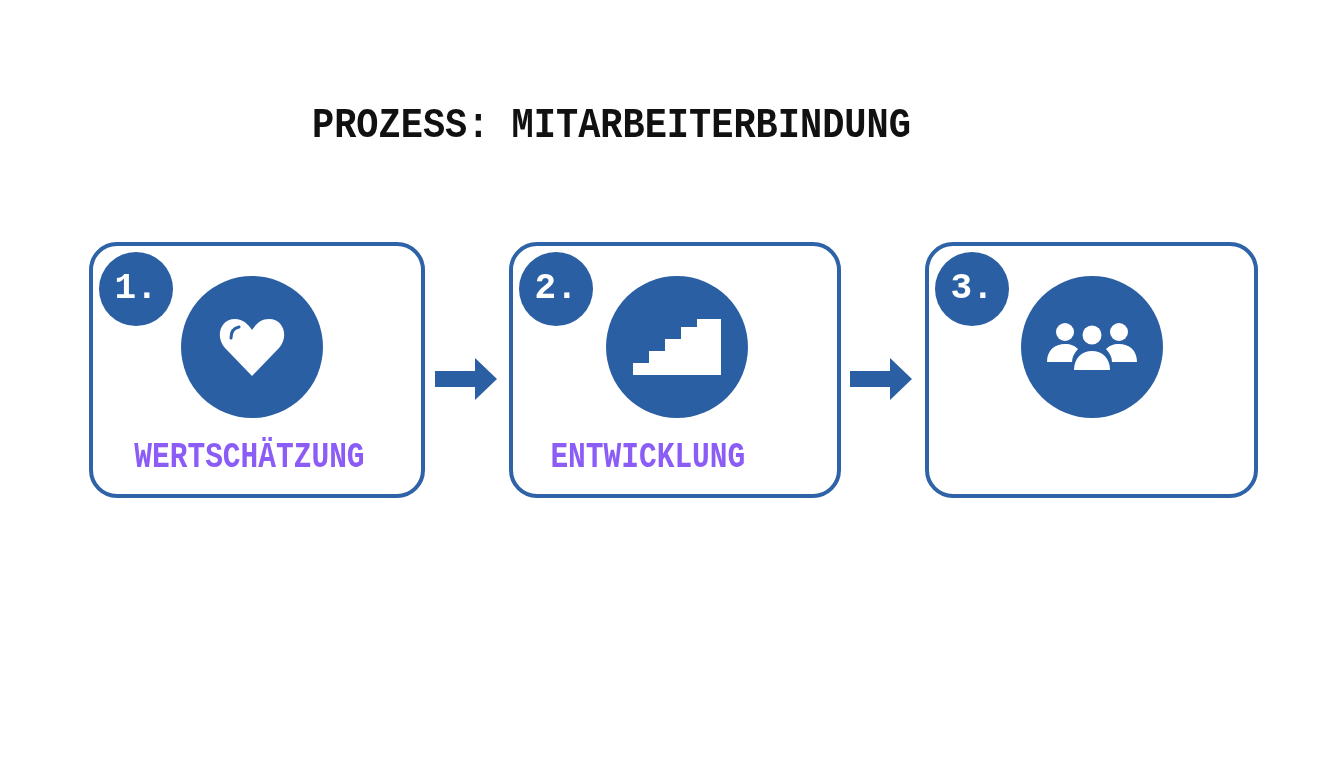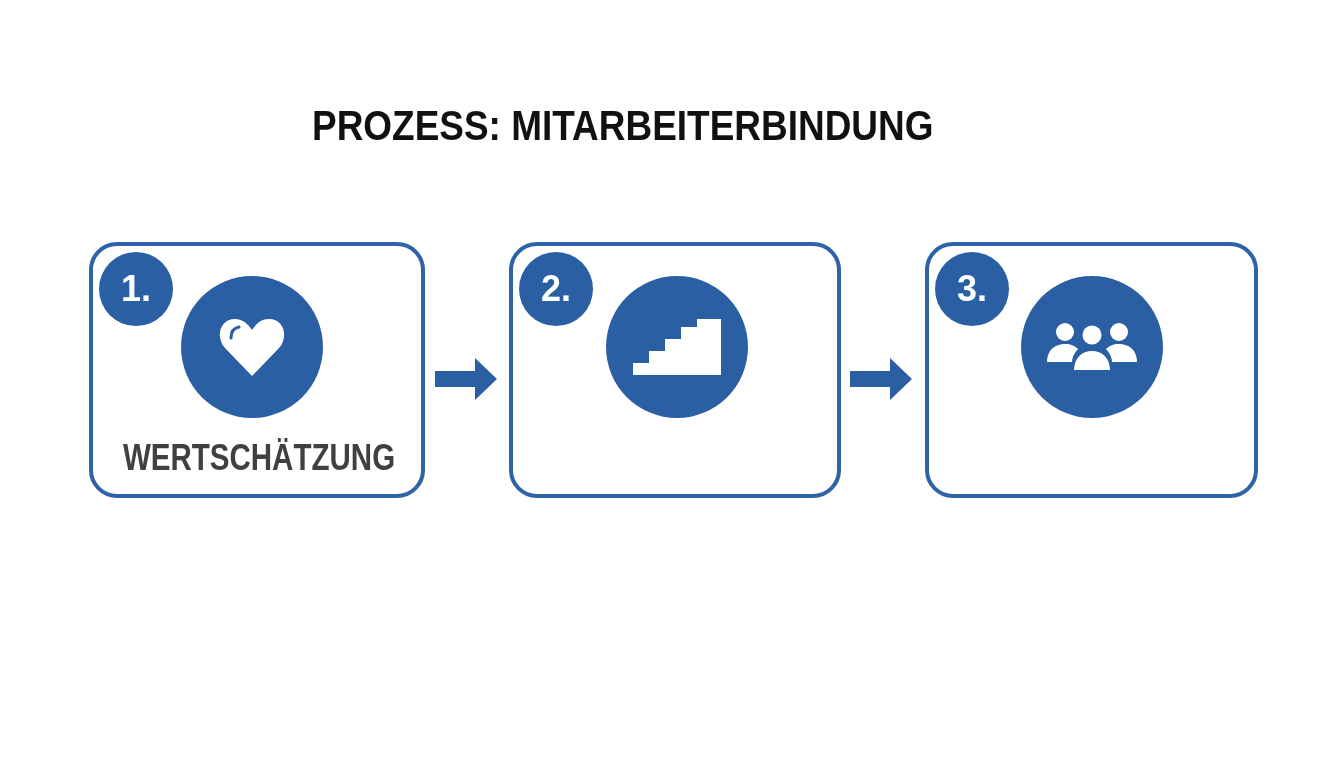--- a/index.html
+++ b/index.html
@@ -8,20 +8,21 @@
       width: 1344px;
       height: 768px;
       background: #ffffff;
       overflow: hidden;
       font-family: "Liberation Sans", "DejaVu Sans", sans-serif;
     }
     .canvas {
       position: relative;
       width: 1344px;
       height: 768px;
+      font-family: Liberation Mono, monospace;
     }
     .title {
       position: absolute;
       left: 312px;
       top: 98px;
       width: 700px;
       font-size: 42px;
       font-weight: 700;
       letter-spacing: 0px;
       color: #111111;
@@ -69,27 +70,27 @@
       display: flex;
       align-items: center;
       justify-content: center;
     }
     .step-1 .icon-circle { left: 88px; }
     .step-2 .icon-circle { left: 93px; }
     .step-3 .icon-circle { left: 92px; }
 
     .label {
       position: absolute;
-      left: 0;
+      left: 16px;
       right: 0;
       top: 190px;
-      text-align: right;
+      text-align: left;
       font-size: 36px;
       font-weight: 700;
-      color: #404040;
+      color: #8b5cf6;
       line-height: 44px;
       white-space: nowrap;
     }
     .label span {
       display: inline-block;
       transform: scaleX(0.82);
     }
     .arrow {
       position: absolute;
       top: 358px;
@@ -127,20 +128,23 @@
 
   <div class="step step-2">
     <div class="badge">
       <span>2.</span>
     </div>
     <div class="icon-circle">
       <svg width="88" height="56" viewBox="0 0 88 56">
         <path d="M0 56 V44 H16 V32 H32 V20 H48 V8 H64 V0 H88 V56 Z" fill="#ffffff"></path>
       </svg>
     </div>
+    <div class="label">
+      <span>ENTWICKLUNG</span>
+    </div>
   </div>
 
   <svg class="arrow arrow-2" viewBox="0 0 64 42">
     <path d="M0 13 H40 V0 L62 21 L40 42 V29 H0 Z" fill="#2b5fa3"></path>
   </svg>
 
   <div class="step step-3">
     <div class="badge">
       <span>3.</span>
     </div>

